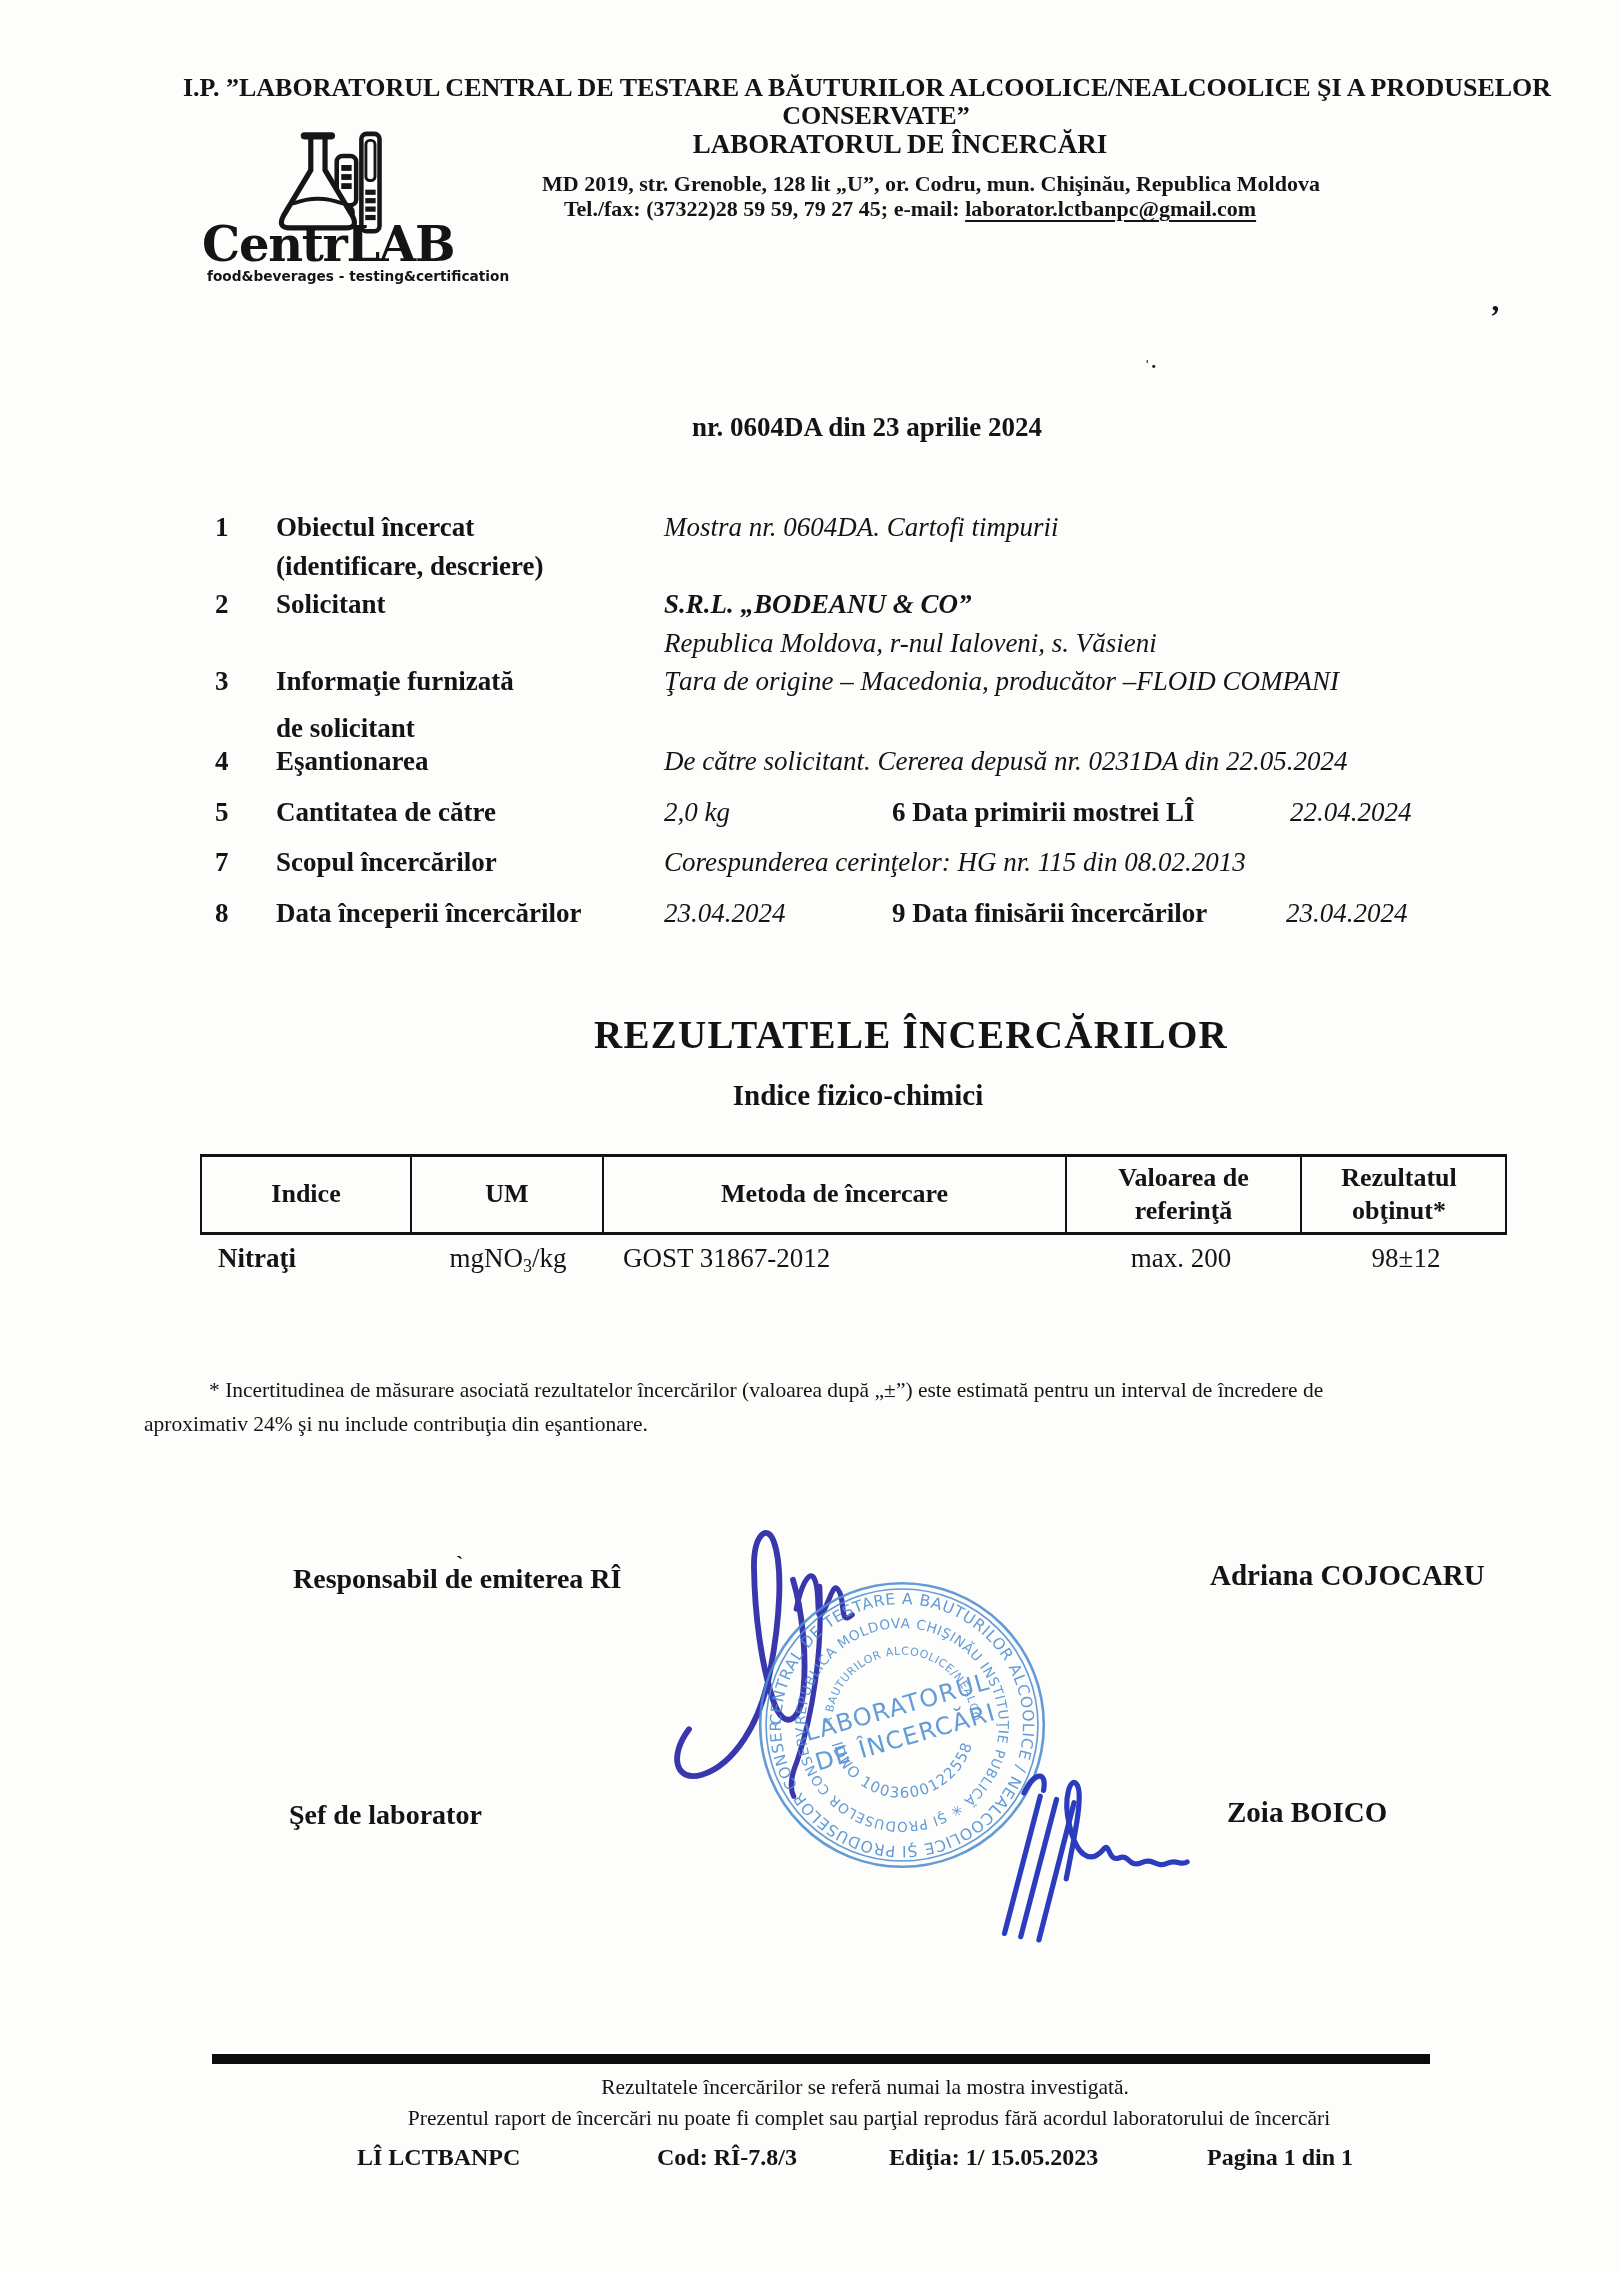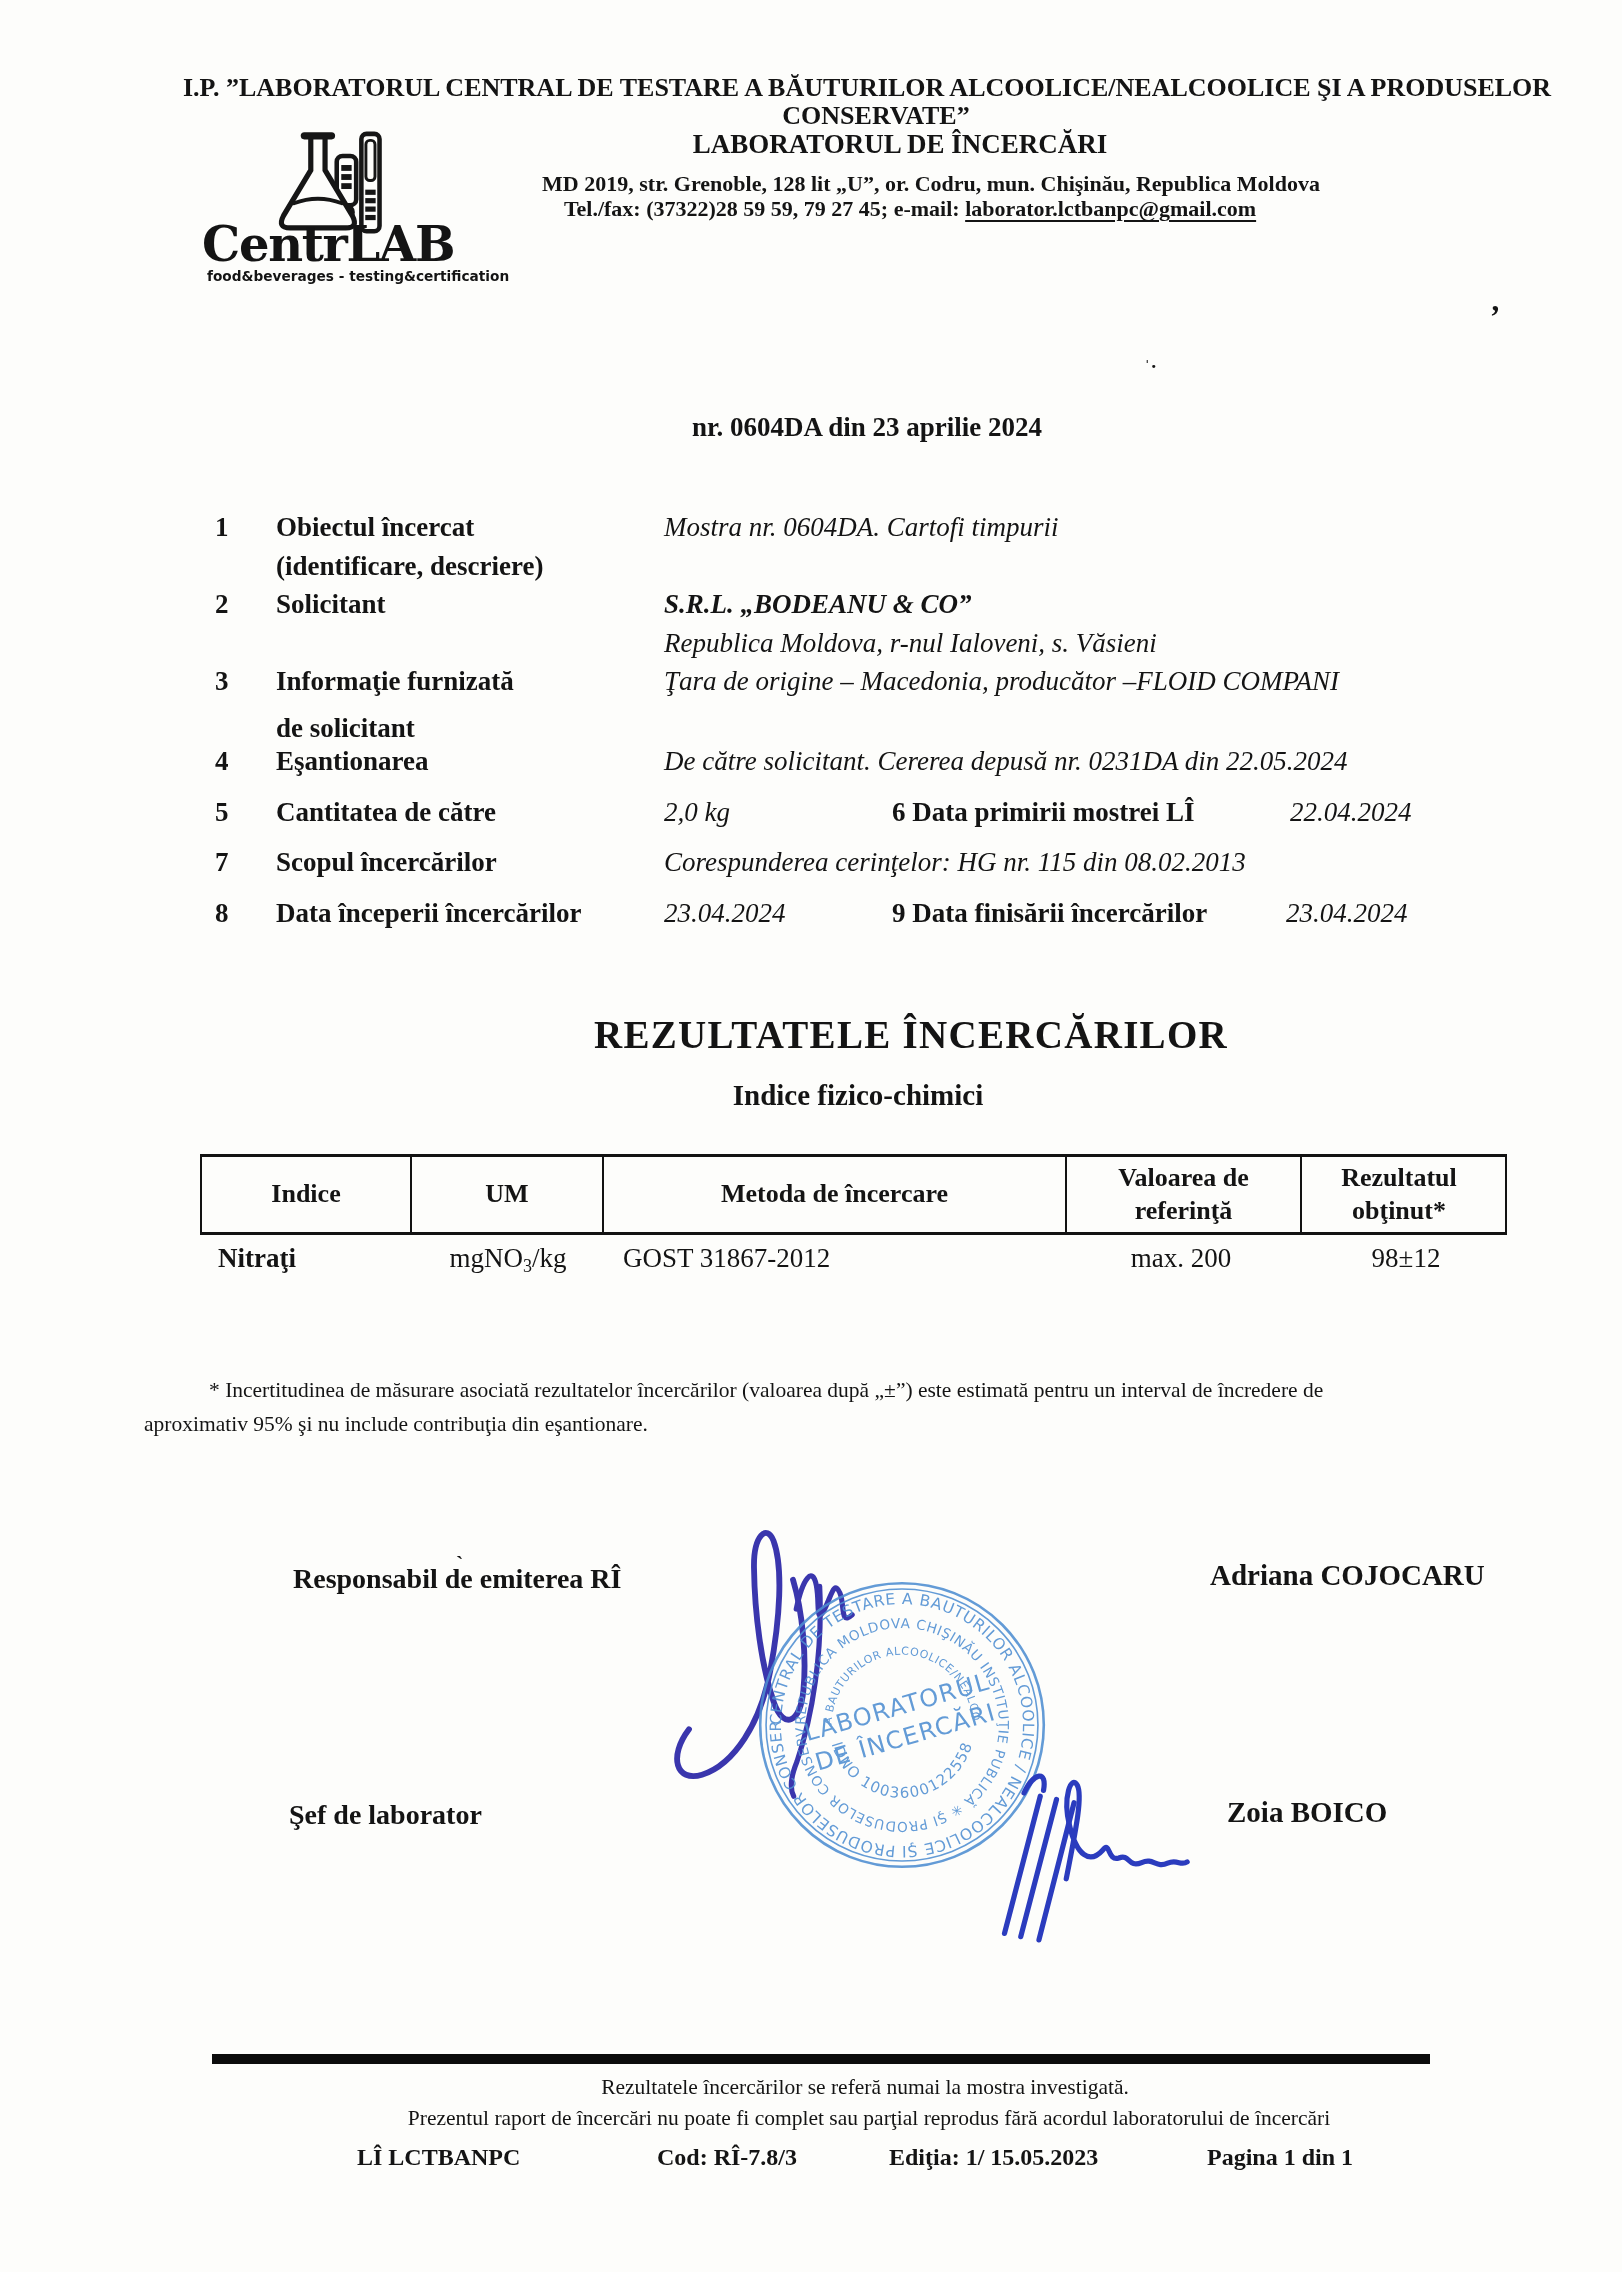--- a/index.html
+++ b/index.html
@@ -119,21 +119,21 @@
 
   <div class="t b" style="left:218px;top:1243px;font-size:27px;">Nitraţi</div>
   <div class="t" style="left:508px;top:1243px;font-size:27px;transform:translateX(-50%);">
     <span>mgNO</span><span class="sub3">3</span><span>/kg</span>
   </div>
   <div class="t" style="left:623px;top:1243px;font-size:27px;">GOST 31867-2012</div>
   <div class="t ctr" style="left:1181px;top:1243px;font-size:27px;">max. 200</div>
   <div class="t ctr" style="left:1406px;top:1243px;font-size:27px;">98±12</div>
 
   <div class="t" style="left:209px;top:1378px;font-size:21.5px;">* Incertitudinea de măsurare asociată rezultatelor încercărilor (valoarea după  „±”) este estimată pentru un interval de încredere de</div>
-  <div class="t" style="left:144px;top:1412px;font-size:21.5px;">aproximativ 95%  şi nu include contribuţia din eşantionare.</div>
+  <div class="t" style="left:144px;top:1412px;font-size:21.5px;">aproximativ 24%  şi nu include contribuţia din eşantionare.</div>
 
   <div class="t" style="left:456px;top:1552px;font-size:22px;font-weight:bold;">`</div>
   <div class="t b" style="left:293px;top:1563px;font-size:28px;">Responsabil de emiterea RÎ</div>
   <div class="t b" style="left:1210px;top:1559px;font-size:29px;">Adriana COJOCARU</div>
   <div class="t b" style="left:289px;top:1799px;font-size:28px;">Şef de laborator</div>
   <div class="t b" style="left:1227px;top:1796px;font-size:29px;">Zoia BOICO</div>
 
   <svg style="position:absolute;left:663px;top:1508px;" width="195" height="293" viewBox="0 0 300 450">
     <g stroke="#3a36ad" fill="none" stroke-linecap="round" stroke-width="9">
       <path d="M 40 340 C 8 382 20 422 60 410 C 110 394 150 330 165 250 C 180 170 185 90 170 50 C 160 24 139 41 140 92 C 141 162 151 242 171 300 C 186 341 211 331 216 280 C 221 230 215 160 200 110"></path>

